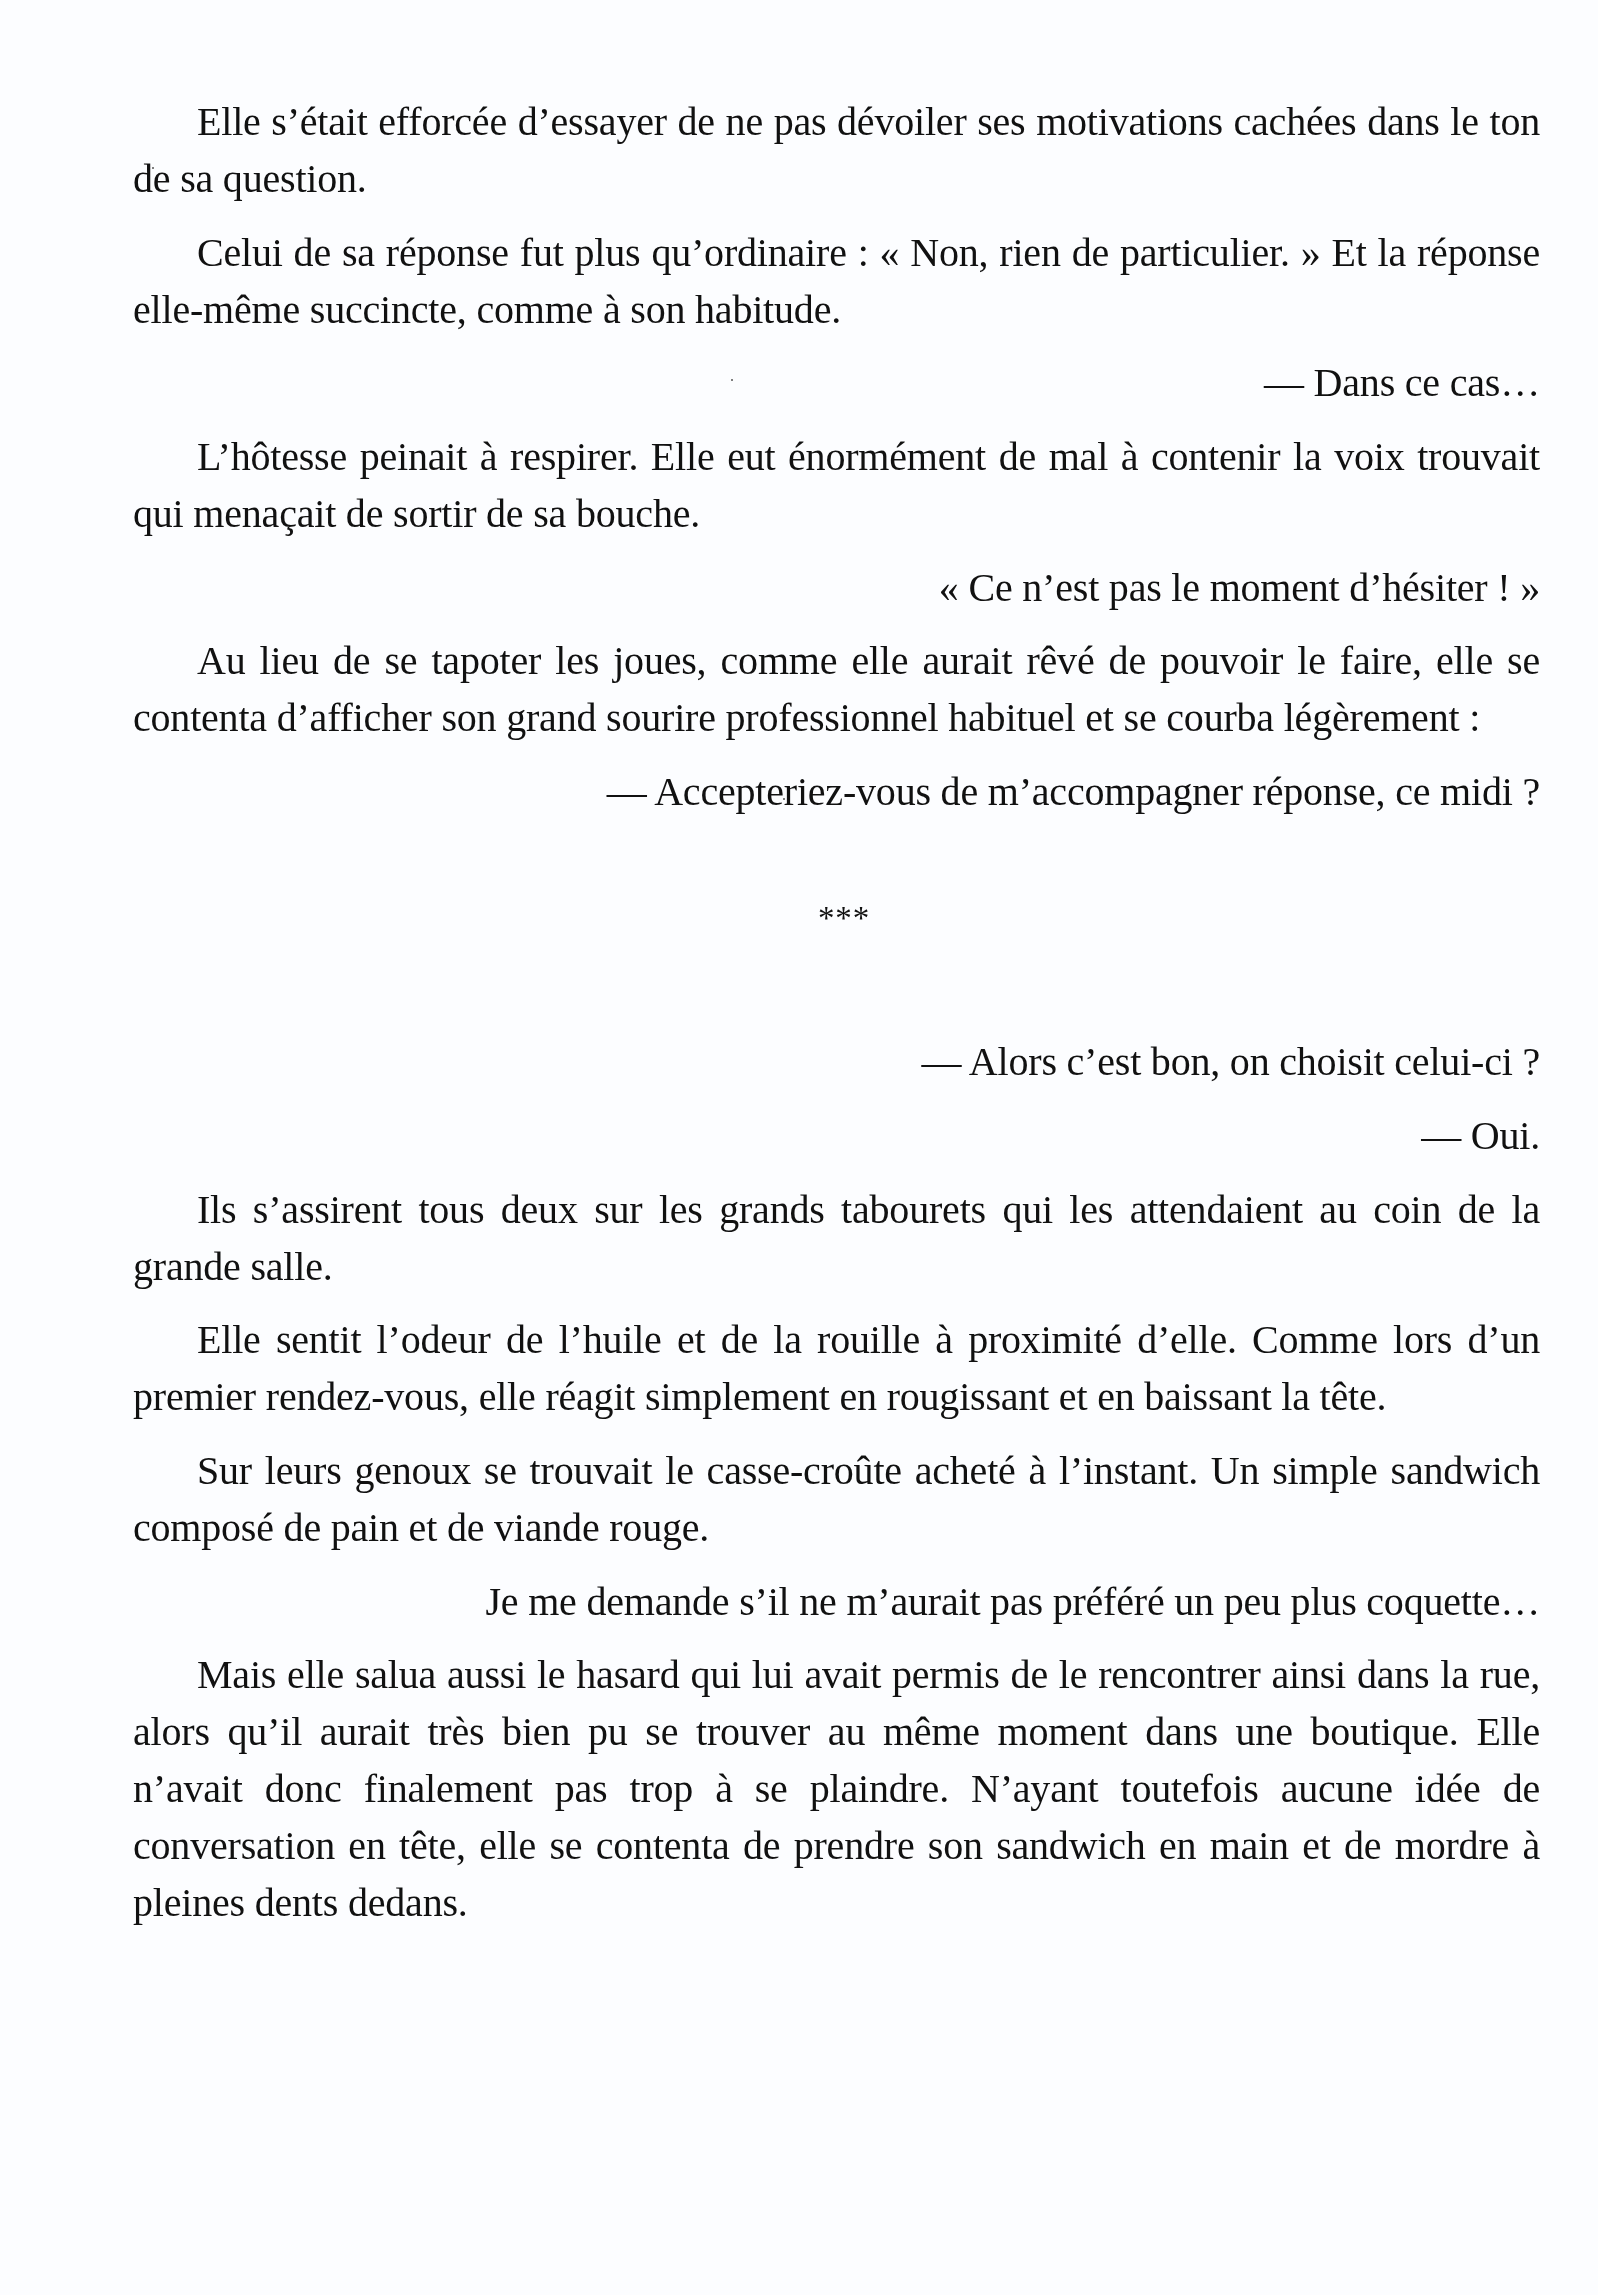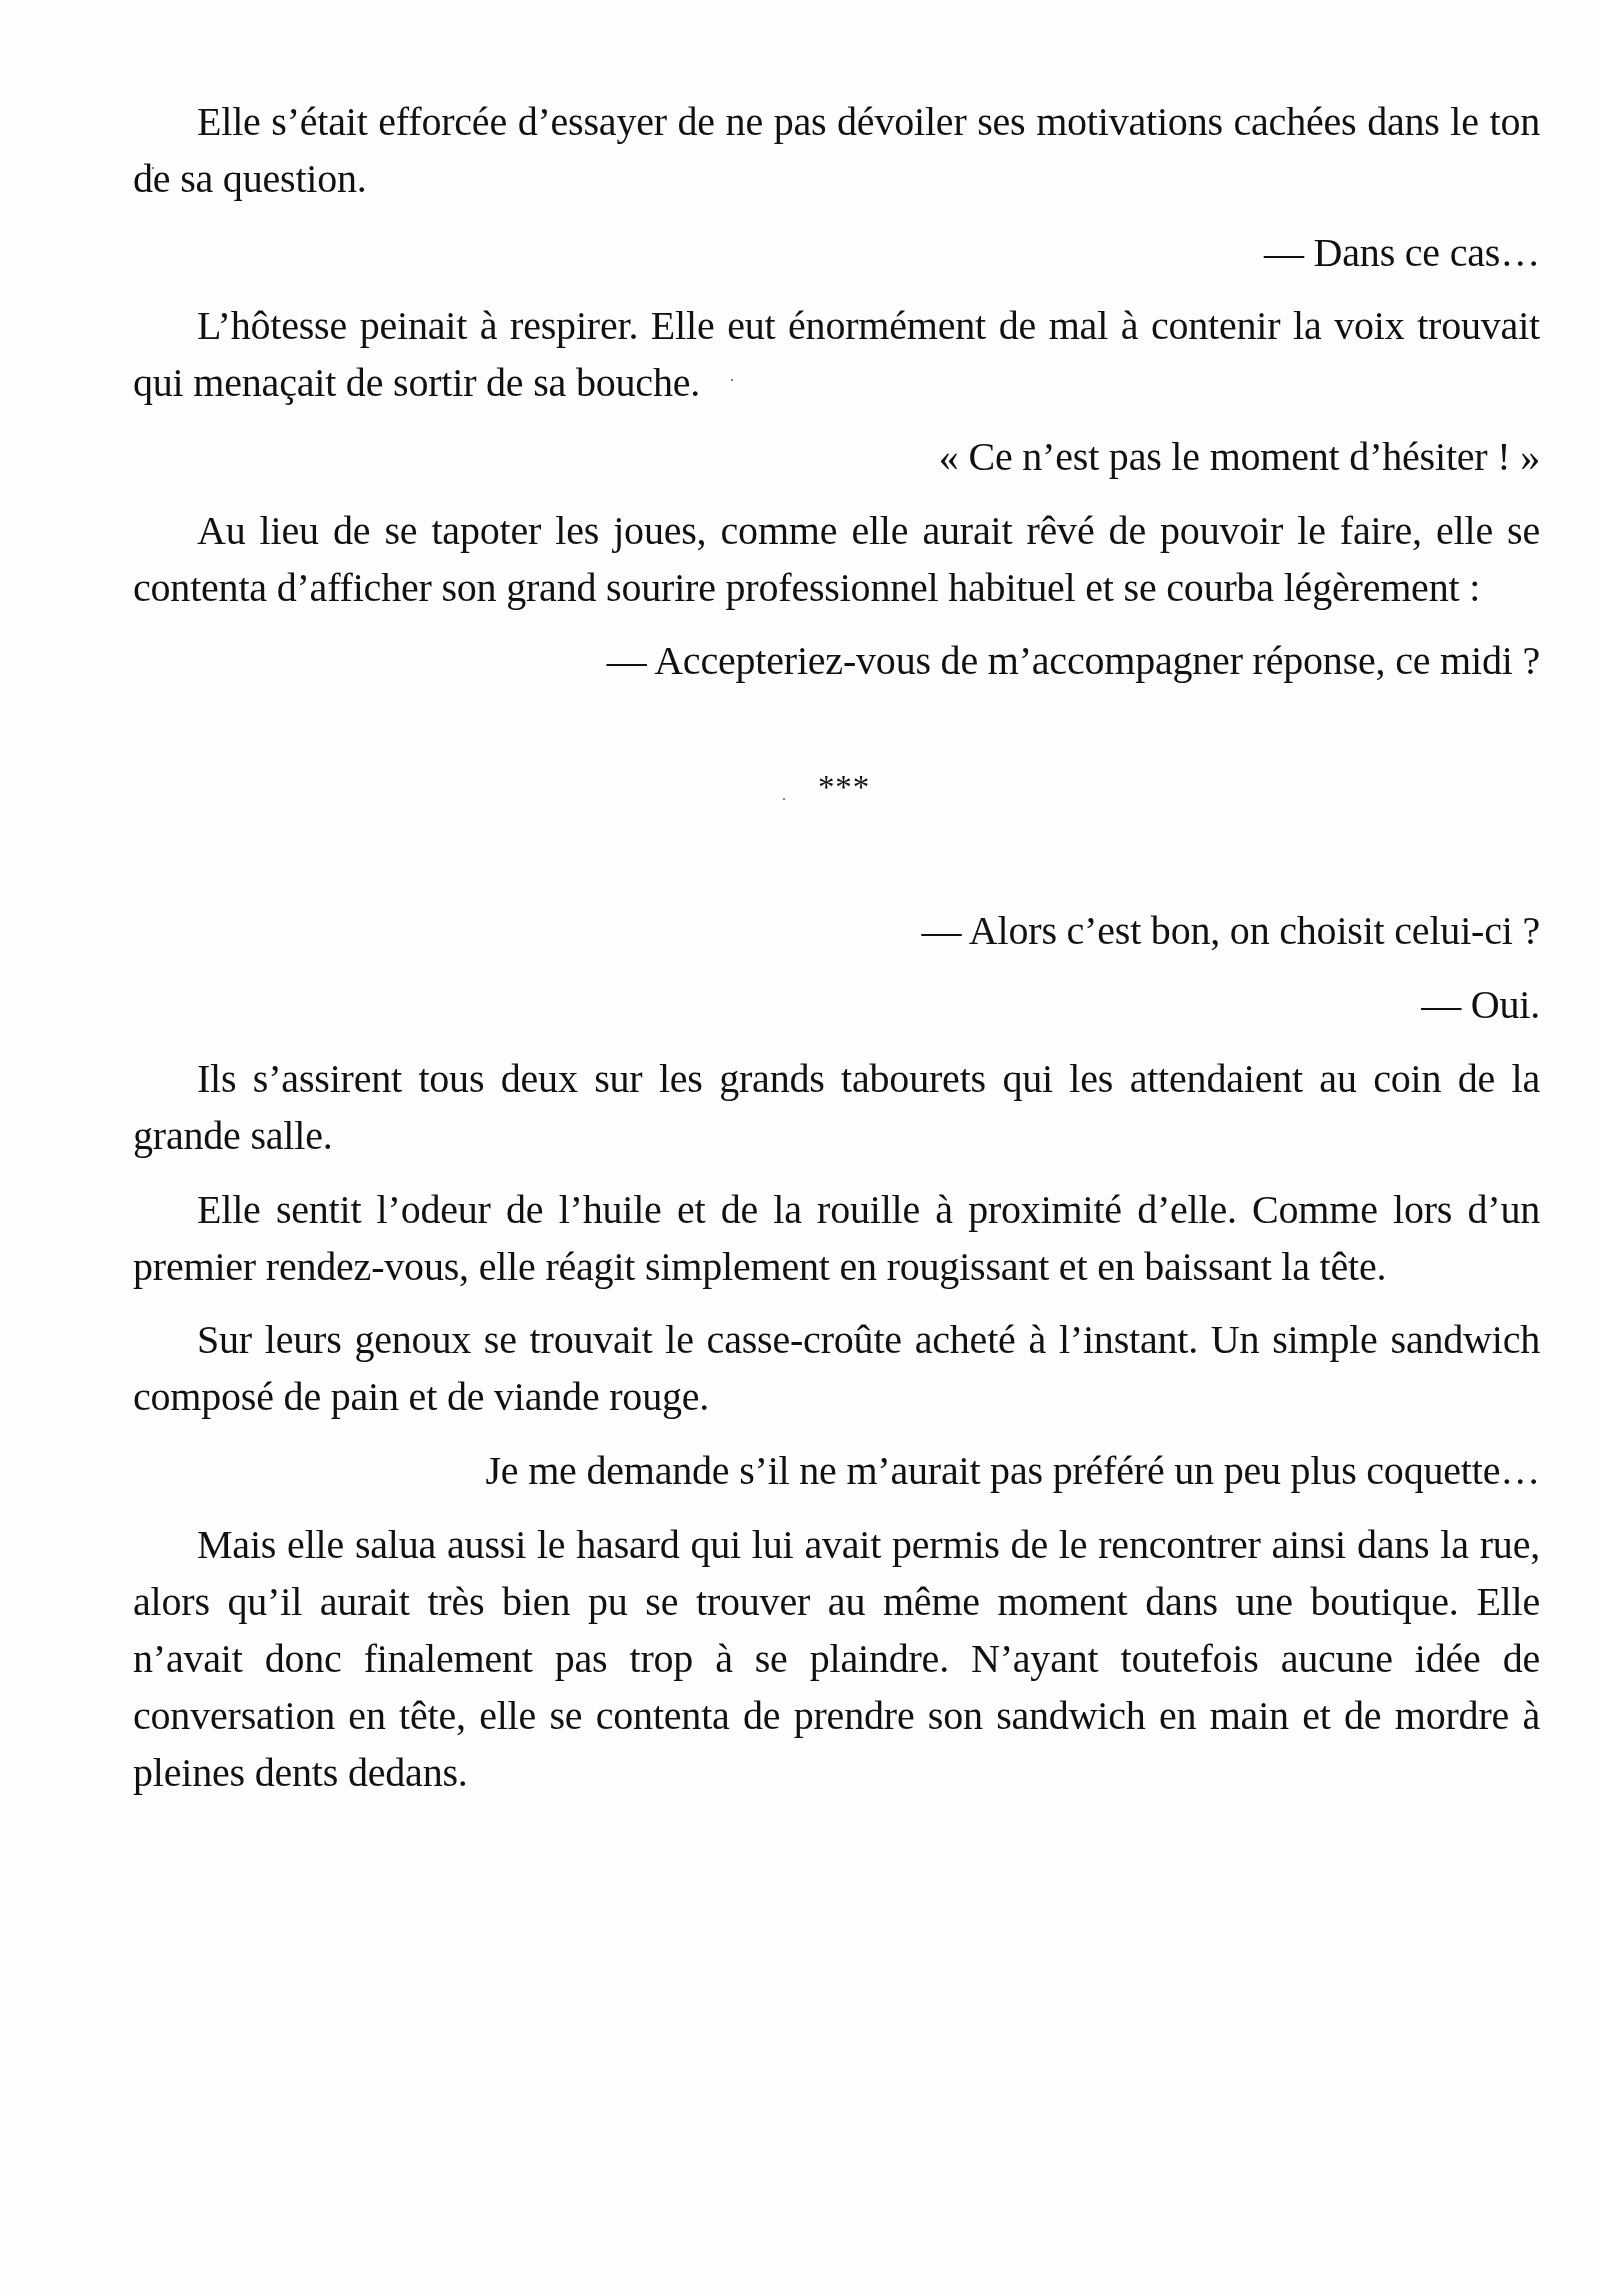--- a/index.html
+++ b/index.html
@@ -47,20 +47,21 @@
     background: #666;
     border-radius: 0.8px;
   }
 </style>
 </head>
 <body>
 
 <div class="page">
   <div>
     <p class="para">Elle s’était efforcée d’essayer de ne pas dévoiler ses motivations cachées dans le ton de sa question.</p>
+    <p class="para">Celui de sa réponse fut plus qu’ordinaire : « Non, rien de particulier. » Et la réponse elle-même succincte, comme à son habitude.</p>
     <p class="para single">— Dans ce cas…</p>
     <p class="para">L’hôtesse peinait à respirer. Elle eut énormément de mal à contenir la voix trouvait qui menaçait de sortir de sa bouche.</p>
     <p class="para single">« Ce n’est pas le moment d’hésiter ! »</p>
     <p class="para">Au lieu de se tapoter les joues, comme elle aurait rêvé de pouvoir le faire, elle se contenta d’afficher son grand sourire professionnel habituel et se cour­ba légèrement :</p>
     <p class="para single">— Accepteriez-vous de m’accompagner réponse, ce midi ?</p>
   </div>
 
   <div class="separator">***</div>
 
   <div>

